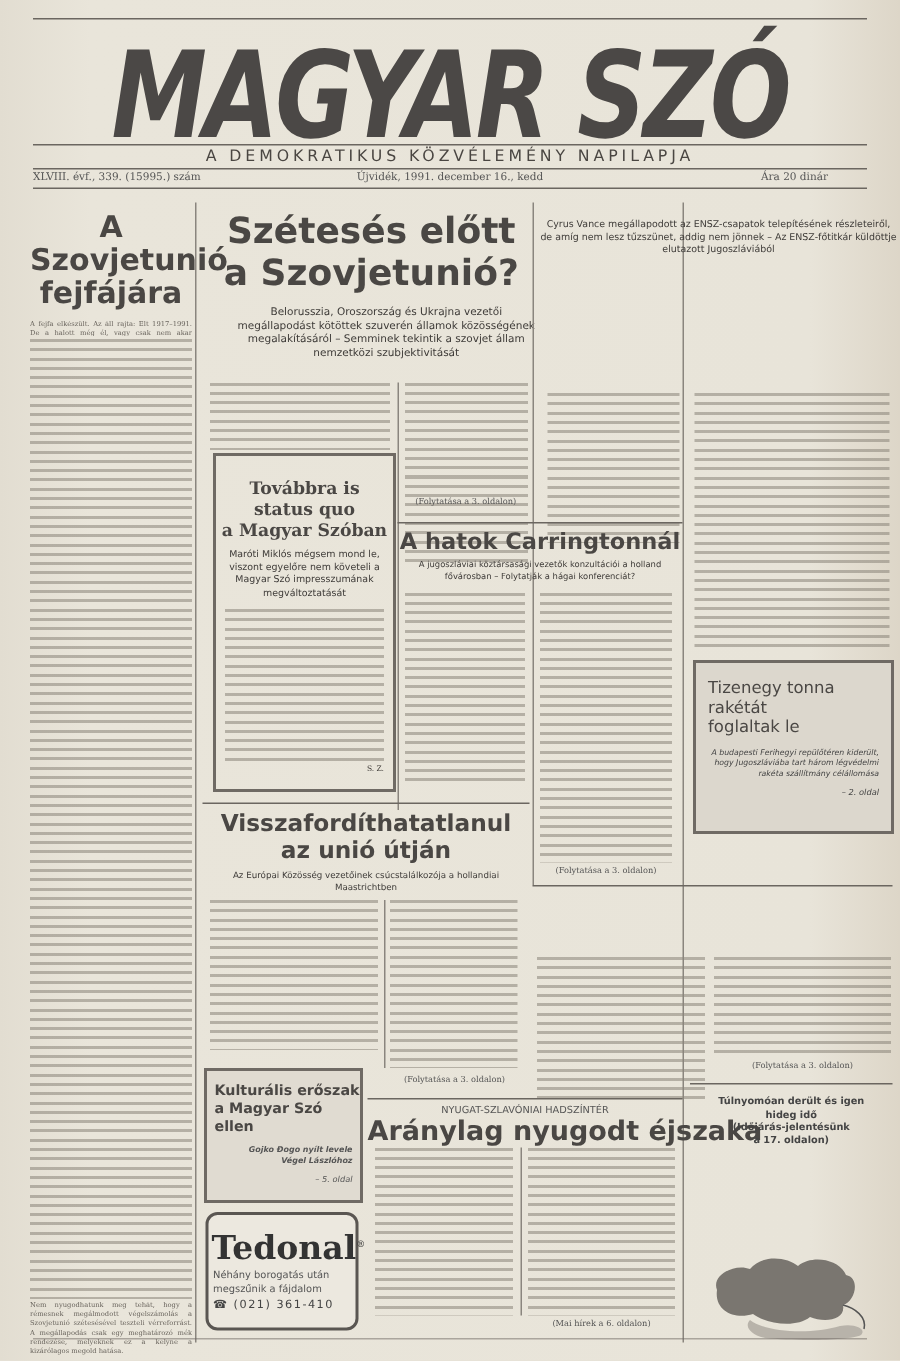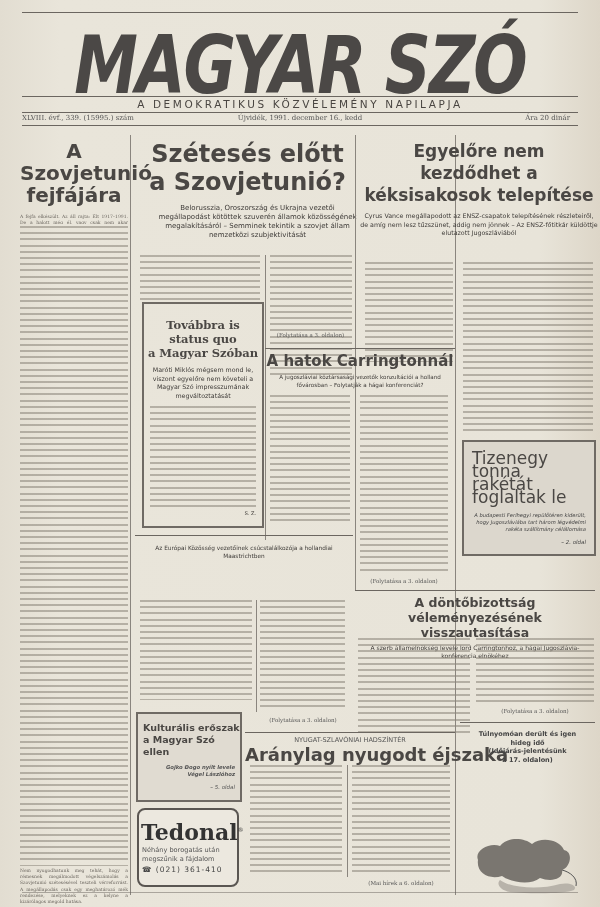--- a/index.html
+++ b/index.html
@@ -25,21 +25,21 @@
 <div class="page">
 
   <div class="hr" style="left:22px;top:12px;width:556px;"></div>
   <div class="abs masthead">MAGYAR SZÓ</div>
   <div class="hr" style="left:22px;top:96px;width:556px;"></div>
   <div class="abs subtitle">A DEMOKRATIKUS KÖZVÉLEMÉNY NAPILAPJA</div>
   <div class="hr" style="left:22px;top:112px;width:556px;"></div>
 
   <div class="abs infobar" style="left:22px;">XLVIII. évf., 339. (15995.) szám</div>
   <div class="abs infobar" style="left:0;width:600px;text-align:center;">Újvidék, 1991. december 16., kedd</div>
-  <div class="abs infobar" style="right:30px;">Ára 20 dinár</div>
+  <div class="abs infobar" style="right:48px;">Ára 20 dinár</div>
   <div class="hr" style="left:22px;top:125px;width:556px;"></div>
 
   <div class="vr" style="left:130px;top:135px;height:760px;"></div>
   <div class="vr" style="left:455px;top:135px;height:760px;"></div>
 
   <div class="abs" style="left:20px;top:140px;width:108px;">
     <div class="h-sans" style="font-size:20px;line-height:22px;">
       <div>A</div>
       <div>Szovjetunió</div>
       <div>fejfájára</div>
@@ -68,66 +68,58 @@
       <div>Továbbra is</div>
       <div>status quo</div>
       <div>a Magyar Szóban</div>
     </div>
     <div class="deck" style="margin:6px 4px 0;font-size:6.3px;line-height:8.5px;">Maróti Miklós mégsem mond le, viszont egyelőre nem követeli a Magyar Szó impresszumának megváltoztatását</div>
     <div class="filler" style="margin:6px 6px 0;height:102px;"></div>
     <div style="text-align:right;font-size:5px;margin-right:6px;margin-top:2px;">S. Z.</div>
   </div>
 
   <div class="abs" style="left:360px;top:140px;width:238px;">
-    <div class="h-sans" style="font-size:17px;line-height:22px;">
-      <div>Egyelőre nem</div>
-      <div>kezdődhet a</div>
-      <div>kéksisakosok telepítése</div>
-    </div>
     <div class="deck" style="margin-top:6px;font-size:6.3px;line-height:8.5px;">Cyrus Vance megállapodott az ENSZ-csapatok telepítésének részleteiről, de amíg nem lesz tűzszünet, addig nem jönnek – Az ENSZ-főtitkár küldöttje elutazott Jugoszláviából</div>
   </div>
   <div class="abs filler" style="left:365px;top:262px;width:88px;height:100px;"></div>
   <div class="abs filler" style="left:463px;top:262px;width:130px;height:172px;"></div>
 
   <div class="hr" style="left:265px;top:348px;width:190px;"></div>
   <div class="abs" style="left:265px;top:352px;width:190px;">
     <div class="h-sans" style="font-size:15px;line-height:18px;white-space:nowrap;">A hatok Carringtonnál</div>
     <div class="deck" style="margin-top:4px;font-size:5.6px;line-height:7.5px;">A jugoszláviai köztársasági vezetők konzultációi a holland fővárosban – Folytatják a hágai konferenciát?</div>
   </div>
   <div class="abs filler" style="left:270px;top:395px;width:80px;height:130px;"></div>
   <div class="abs filler" style="left:360px;top:395px;width:88px;height:180px;"></div>
   <div class="abs contd" style="left:360px;top:578px;width:88px;">(Folytatása a 3. oldalon)</div>
 
   <div class="box" style="left:462px;top:440px;width:130px;height:112px;background:#dcd7cd;">
-    <div style="font-family:'DejaVu Sans',sans-serif;font-size:17px;line-height:13px;color:#4a4744;margin:10px 0 0 8px;">
+    <div style="font-family:'DejaVu Sans',sans-serif;font-size:11px;line-height:13px;color:#4a4744;margin:10px 0 0 8px;">
       <div>Tizenegy tonna</div>
       <div>rakétát</div>
       <div>foglaltak le</div>
     </div>
     <div style="font-family:'DejaVu Sans',sans-serif;font-style:italic;font-size:5.2px;line-height:7px;text-align:right;margin:8px 8px 0 10px;color:#444;">A budapesti Ferihegyi repülőtéren kiderült, hogy Jugoszláviába tart három légvédelmi rakéta szállítmány célállomása</div>
     <div style="font-family:'DejaVu Sans',sans-serif;font-style:italic;font-size:5.5px;text-align:right;margin:6px 8px 0;color:#444;">– 2. oldal</div>
   </div>
 
   <div class="hr" style="left:135px;top:535px;width:218px;"></div>
   <div class="abs" style="left:135px;top:540px;width:218px;">
+    <div class="h-sans" style="font-size:15.5px;line-height:18px;">
+      <div>Visszafordíthatatlanul</div>
+      <div>az unió útján</div>
+    </div>
     <div class="deck" style="margin-top:4px;font-size:5.8px;line-height:8px;">Az Európai Közösség vezetőinek csúcstalálkozója a hollandiai Maastrichtben</div>
   </div>
   <div class="abs filler" style="left:140px;top:600px;width:112px;height:100px;"></div>
   <div class="abs filler" style="left:260px;top:600px;width:85px;height:112px;"></div>
   <div class="vr" style="left:256px;top:600px;height:112px;"></div>
   <div class="abs contd" style="left:258px;top:717px;width:90px;">(Folytatása a 3. oldalon)</div>
 
   <div class="hr" style="left:355px;top:590px;width:240px;"></div>
-  <div class="abs" style="left:355px;top:585px;width:240px;">
-    <div class="h-sans" style="font-size:12.5px;line-height:15px;padding-top:10px;">
-      <div>A döntőbizottság</div>
-      <div>véleményezésének visszautasítása</div>
-    </div>
-    <div class="deck" style="margin-top:4px;font-size:6px;line-height:8px;">A szerb államelnökség levele lord Carringtonhoz, a hágai Jugoszlávia-konferencia elnökéhez</div>
-  </div>
   <div class="abs filler" style="left:358px;top:638px;width:112px;height:96px;"></div>
   <div class="abs filler" style="left:476px;top:638px;width:118px;height:65px;"></div>
   <div class="abs contd" style="left:476px;top:708px;width:118px;">(Folytatása a 3. oldalon)</div>
 
   <div class="box" style="left:136px;top:712px;width:102px;height:86px;background:#e0dbd1;">
     <div style="font-family:'DejaVu Sans',sans-serif;font-weight:bold;font-size:9.5px;line-height:12px;color:#4a4744;margin:8px 0 0 5px;">
       <div>Kulturális erőszak</div>
       <div>a Magyar Szó</div>
       <div>ellen</div>
     </div>

